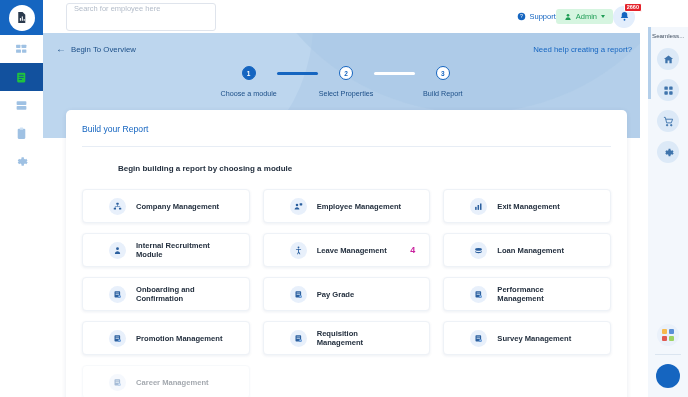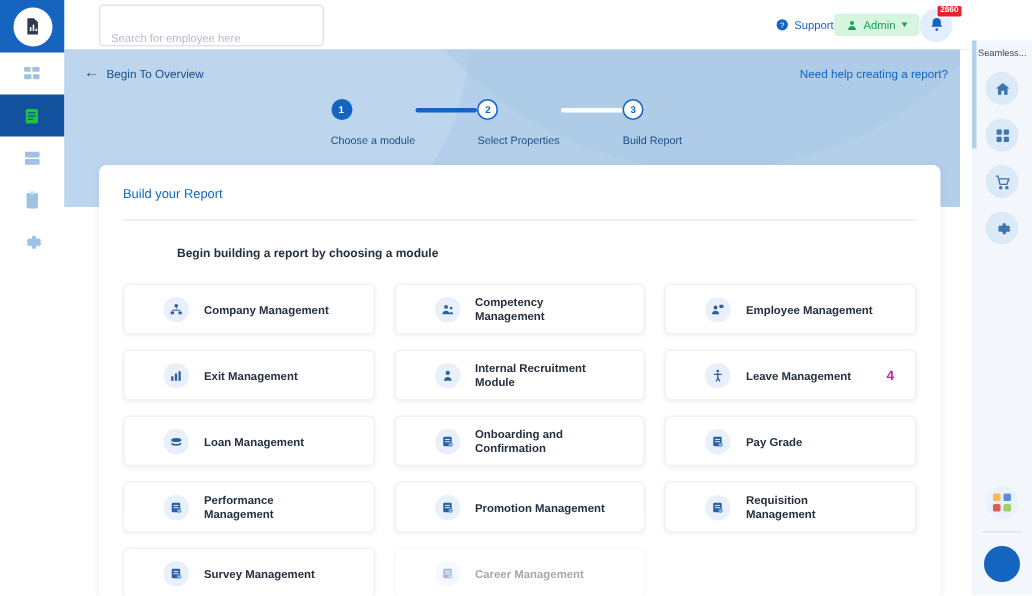--- a/index.html
+++ b/index.html
@@ -37,21 +37,21 @@
   .rail-item svg { width: 13px; height: 13px; }
 
   
   .topbar {
     position: absolute; left: 43px; top: 0; width: 605px; height: 33px;
     background: #ffffff; display: flex; align-items: center;
   }
   .search-box {
     margin-left: 23px; width: 150px; height: 28px;
     border: 1px solid #dfe4ec; border-radius: 3px; background: #fff;
-    display: flex; align-items: flex-end; padding: 0 7px;
+    display: flex; align-items: flex-start; padding: 0 7px;
   }
   .search-box input {
     border: 0; outline: 0; width: 100%; font-size: 7.5px; color: #3c4a5c;
     font-family: "Liberation Sans", sans-serif; background: transparent;
   }
   .search-box input::placeholder { color: #b3bcc9; }
   .topbar-right {
     margin-left: auto; display: flex; align-items: center; padding-right: 13px;
   }
   .support-link {
@@ -101,21 +101,21 @@
     font-size: 7.8px; cursor: pointer;
   }
   .back-arrow { font-size: 10px; line-height: 1; color:#1b4e87; }
   .help-link { margin-left: auto; color: #1565c0; font-size: 7.8px; cursor: pointer; }
 
   
   .stepper {
     position: relative; z-index: 2; margin: 12px auto 0; width: 250px;
     display: flex; align-items: flex-start; justify-content: center;
   }
-  .step { display: flex; flex-direction: column; align-items: flex-start; width: 72px; }
+  .step { display: flex; flex-direction: column; align-items: center; width: 72px; }
   .step-dot {
     width: 14px; height: 14px; border-radius: 50%;
     display: flex; align-items: center; justify-content: center;
     font-size: 6.5px; font-weight: bold;
   }
   .step-dot.done { background: #1565c0; color: #ffffff; border: 1px solid #1565c0; }
   .step-dot.todo { background: #ffffff; color: #1565c0; border: 1px solid #1565c0; }
   .step-label { margin-top: 9px; font-size: 7.2px; color: #1b4e87; white-space: nowrap; }
   .step-line { width: 54px; height: 3px; margin-top: 6px; border-radius: 2px; }
   .step-line.filled { background: #1565c0; }
@@ -300,31 +300,20 @@
               <rect x="2" y="15" width="6" height="5" rx="1"></rect>
               <rect x="16" y="15" width="6" height="5" rx="1"></rect>
               <path d="M11.2 7h1.6v4h-1.6zM5 15v-3h14v1.6H6.6V15z"></path>
             </svg>
           </div>
           <div class="mod-label">Company Management</div>
         </div>
         <div class="mod-card">
           <div class="mod-icon">
             <svg viewBox="0 0 24 24" fill="#2b5f9e">
-              <circle cx="9" cy="7" r="3.4"></circle>
-              <path d="M2.5 20c0-3.6 2.9-6.3 6.5-6.3s6.5 2.7 6.5 6.3z"></path>
-              <circle cx="18" cy="9" r="2.4"></circle>
-              <path d="M14.5 20c0-2.2 1.6-3.9 3.5-3.9s3.5 1.7 3.5 3.9z"></path>
-            </svg>
-          </div>
-          <div class="mod-label">Competency Management</div>
-        </div>
-        <div class="mod-card">
-          <div class="mod-icon">
-            <svg viewBox="0 0 24 24" fill="#2b5f9e">
               <circle cx="8" cy="8" r="3.4"></circle>
               <path d="M1.5 20c0-3.6 2.9-6.3 6.5-6.3s6.5 2.7 6.5 6.3z"></path>
               <rect x="15" y="3" width="7" height="6" rx="1.2"></rect>
             </svg>
           </div>
           <div class="mod-label">Employee Management</div>
         </div>
         <div class="mod-card">
           <div class="mod-icon">
             <svg viewBox="0 0 24 24" fill="#2b5f9e">

